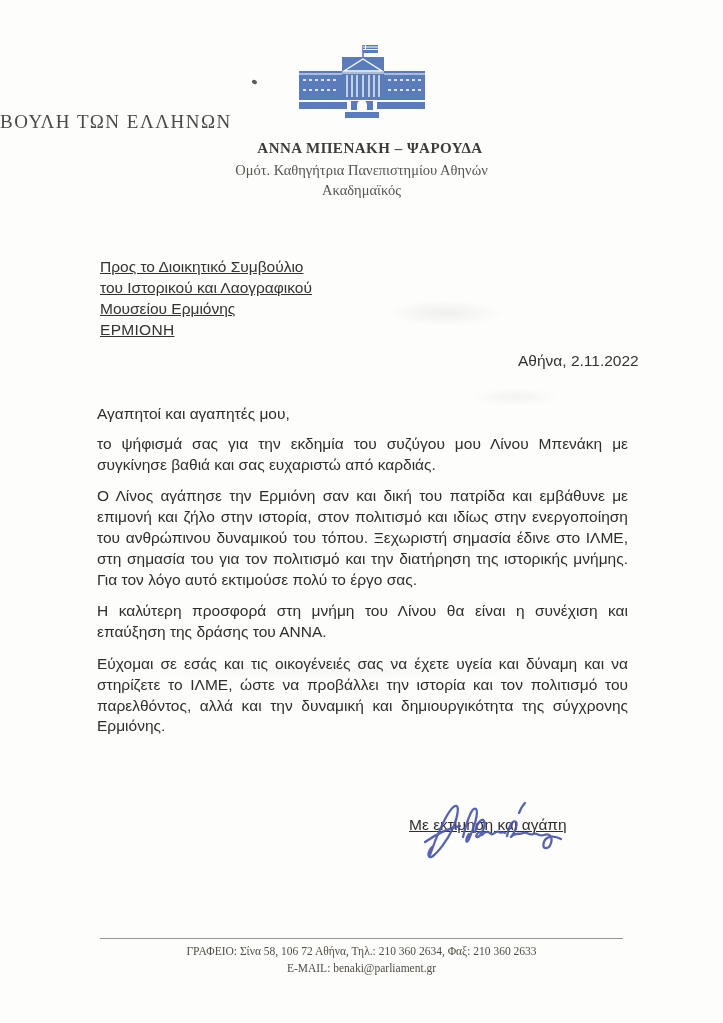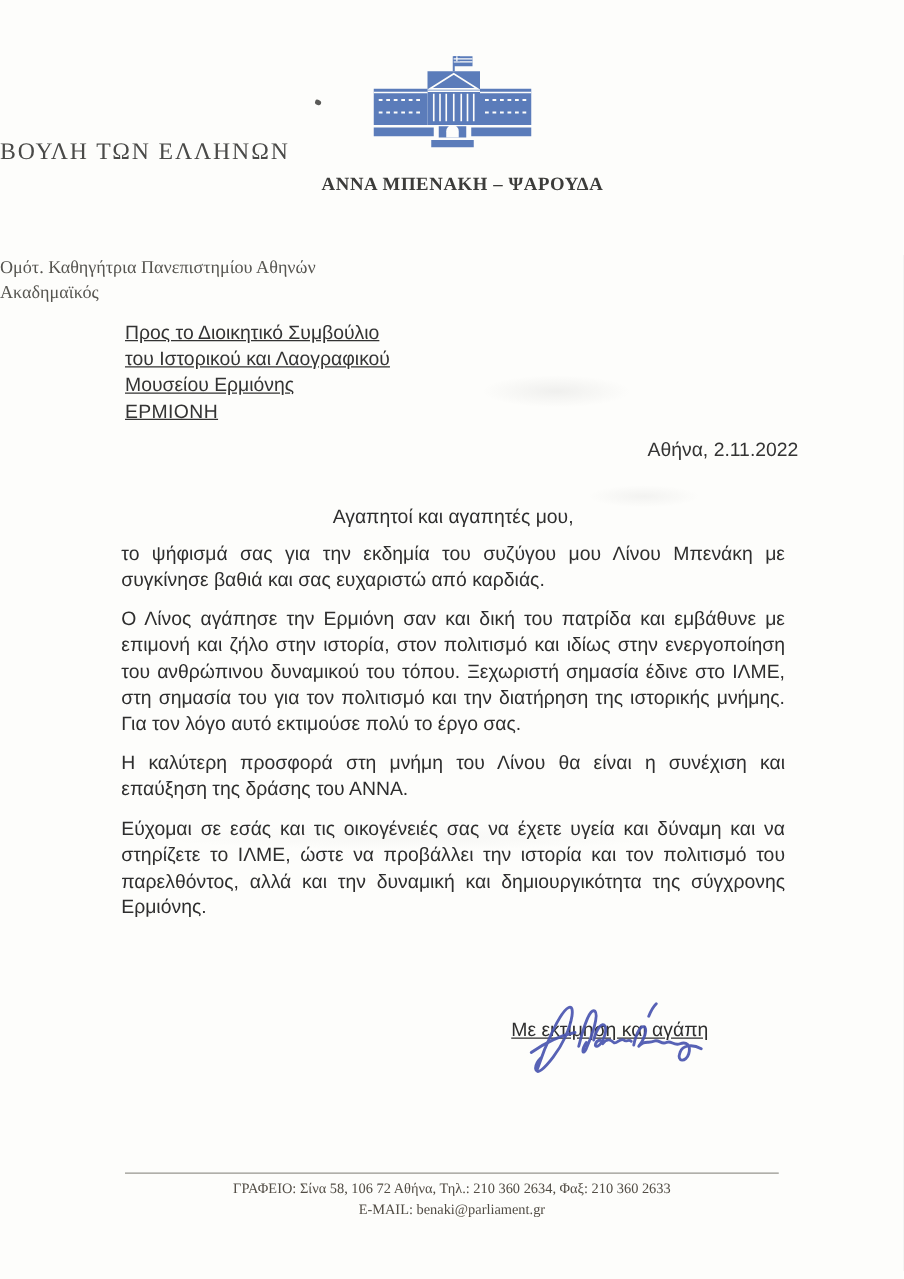--- a/index.html
+++ b/index.html
@@ -23,22 +23,22 @@
   .logo-wrap{position:absolute;left:0;right:0;top:44px;text-align:center;}
   .institution{
     position:absolute;left:0;right:0;top:111px;
     font-family:"Liberation Serif", serif;font-size:19px;letter-spacing:1.5px;color:#4a4a48;
   }
   .person-name{
     position:absolute;left:0;right:0;top:140px;text-align:center;
     font-family:"Liberation Serif", serif;font-weight:bold;font-size:15px;letter-spacing:.5px;color:#3c3c3a;padding-left:17px;
   }
   .person-titles{
-    position:absolute;left:0;right:0;top:160px;
-    font-family:"Liberation Serif", serif;font-size:14.5px;color:#55555280;color:#565550;line-height:20px;margin-top:44px;
+    position:absolute;left:0;right:0;top:160px;text-align:center;
+    font-family:"Liberation Serif", serif;font-size:14.5px;color:#55555280;color:#565550;line-height:20px;
   }
 
   
   .recipient{
     position:absolute;left:100px;top:256px;
     font-size:15.5px;line-height:21px;color:#333;text-decoration:underline;
   }
   .recipient .caps{letter-spacing:.3px;}
 
   
@@ -46,21 +46,21 @@
     position:absolute;left:483px;top:352px;
     font-size:15.5px;color:#333;margin-left:35px;
   }
 
   
   .body-block{
     position:absolute;left:97px;top:404px;width:531px;
     font-size:15.5px;line-height:20.8px;color:#2e2e2e;
   }
   .body-block p{margin:0 0 11px 0;text-align:justify;}
-  .body-block p.salutation{text-align:center;margin-bottom:9px;}
+  .body-block p.salutation{text-align:left;margin-bottom:9px;}
 
   
   .closing{
     position:absolute;left:409px;top:816px;
     font-size:15.5px;color:#2e2e2e;text-decoration:underline;
   }
   .signature-wrap{position:absolute;left:420px;top:795px;}
 
   
   .footer-rule{position:absolute;left:100px;top:938px;width:523px;border-top:1px solid #96958f;}

